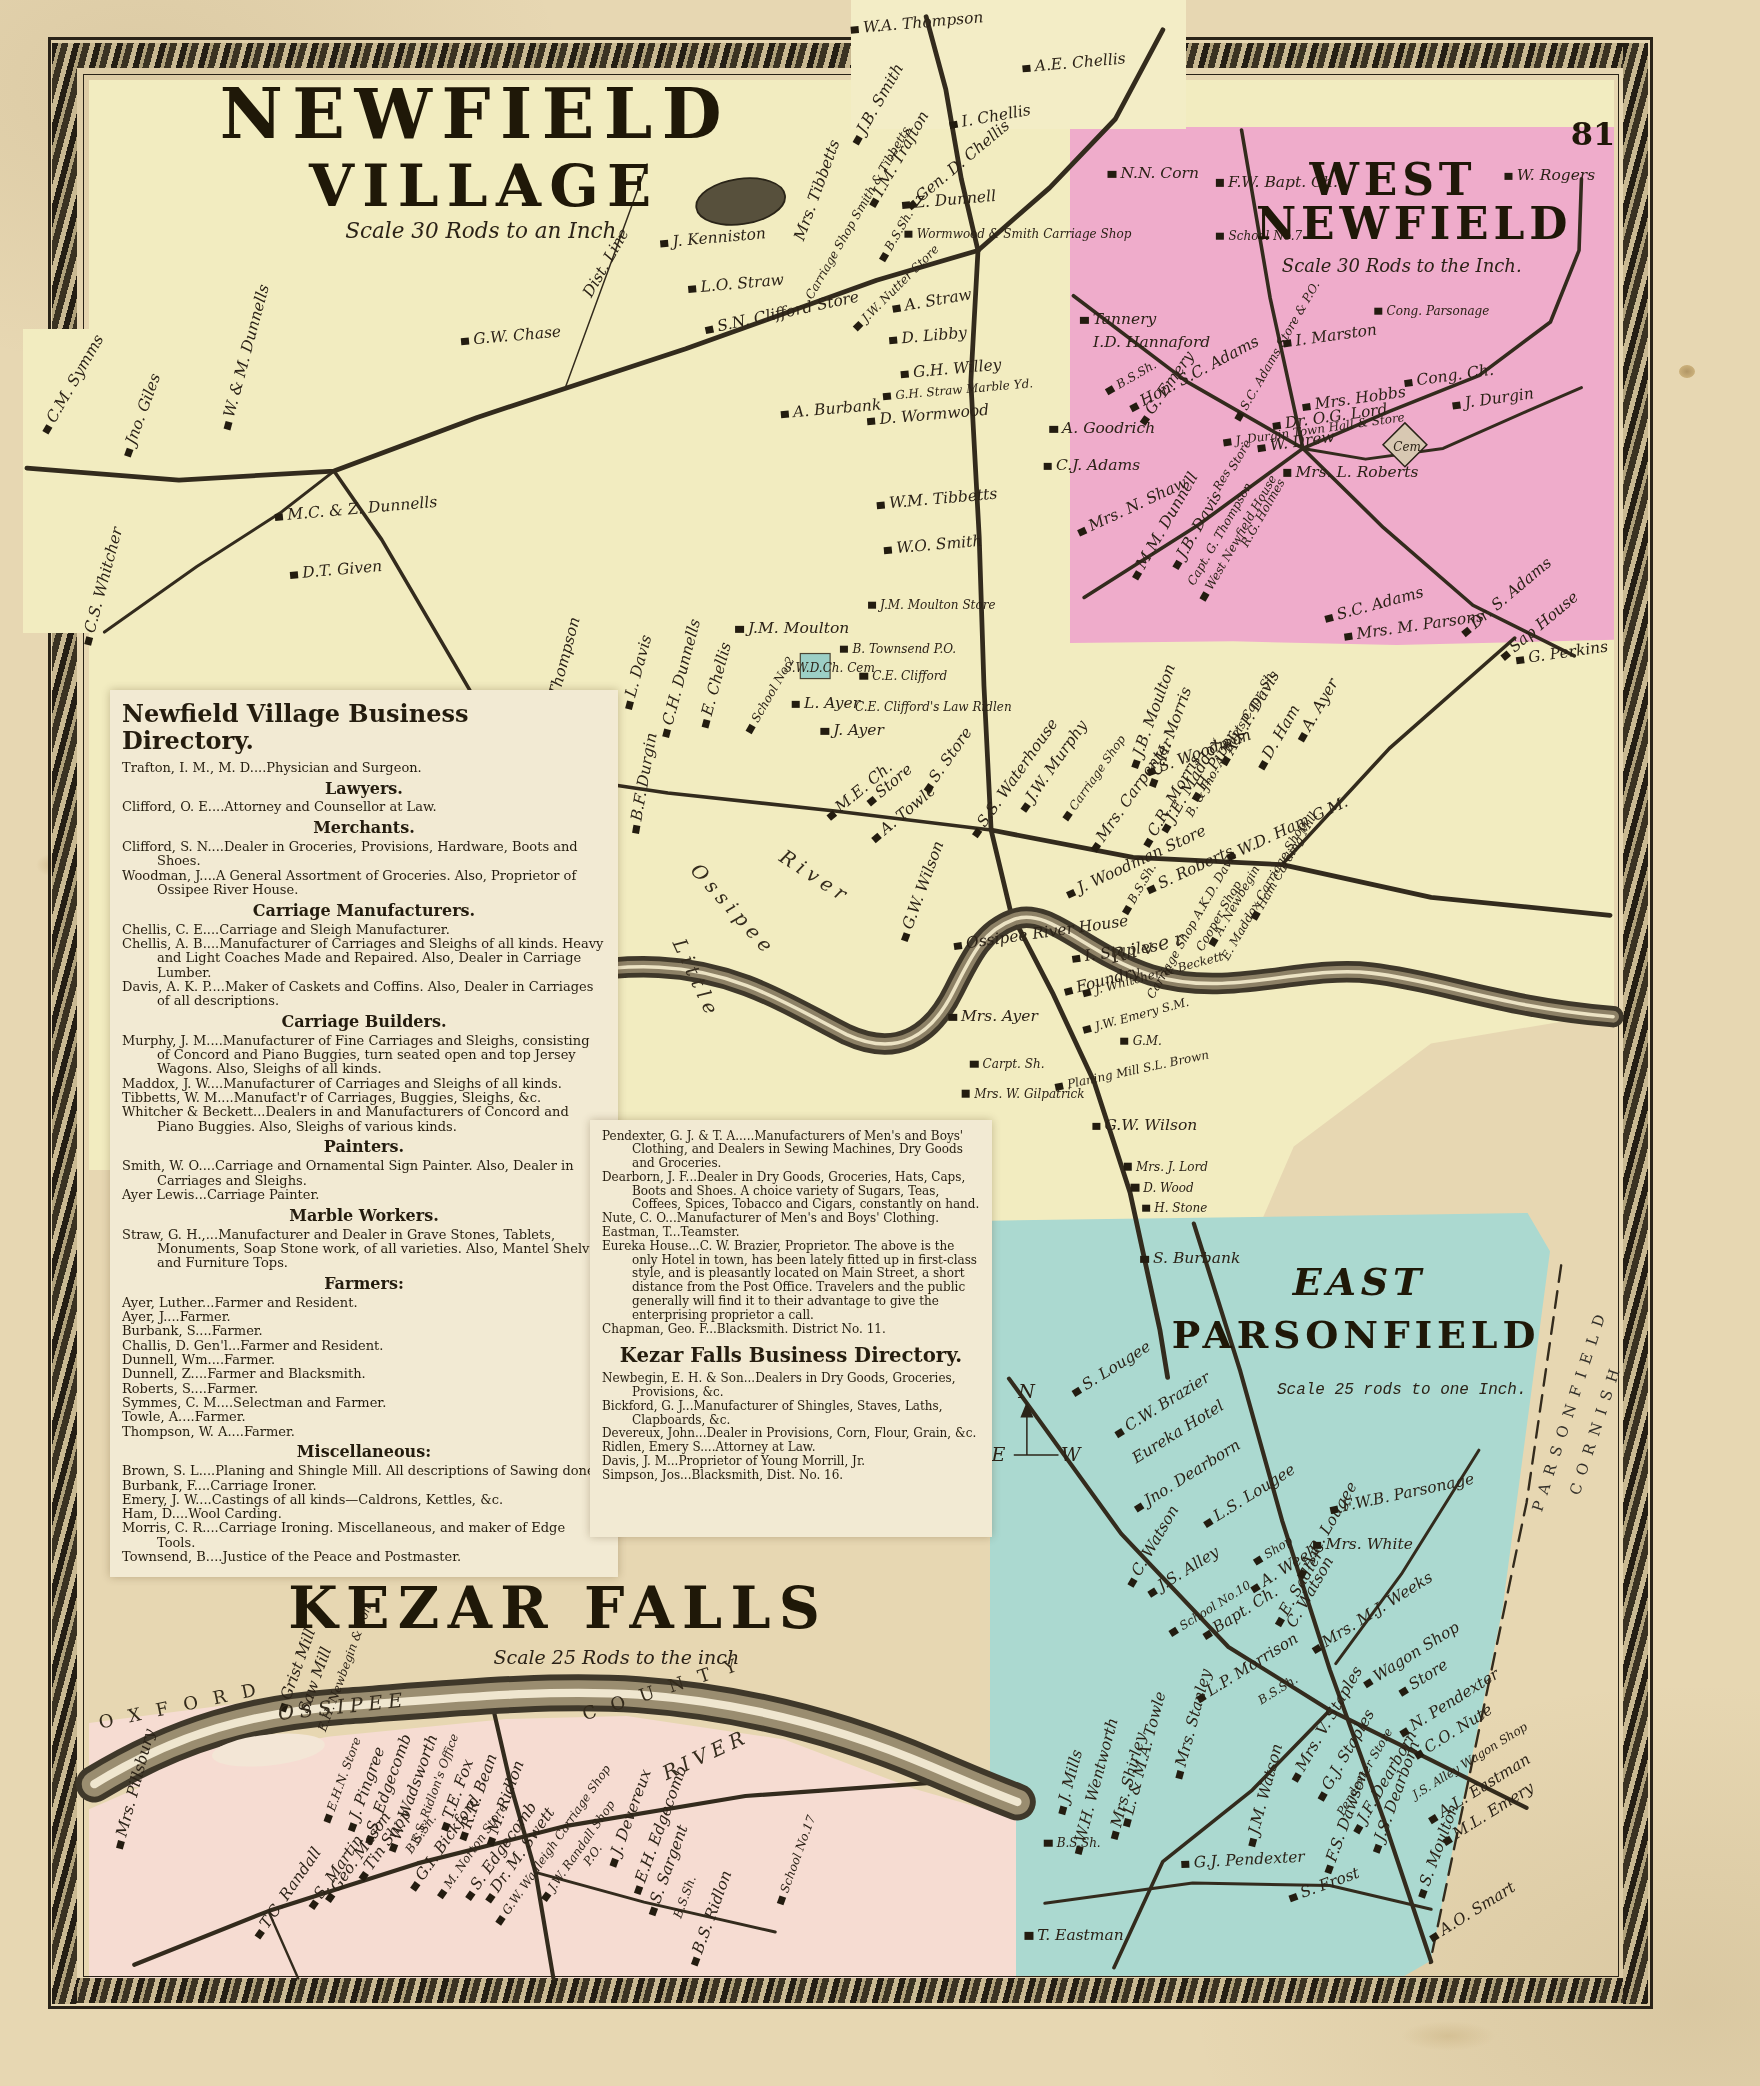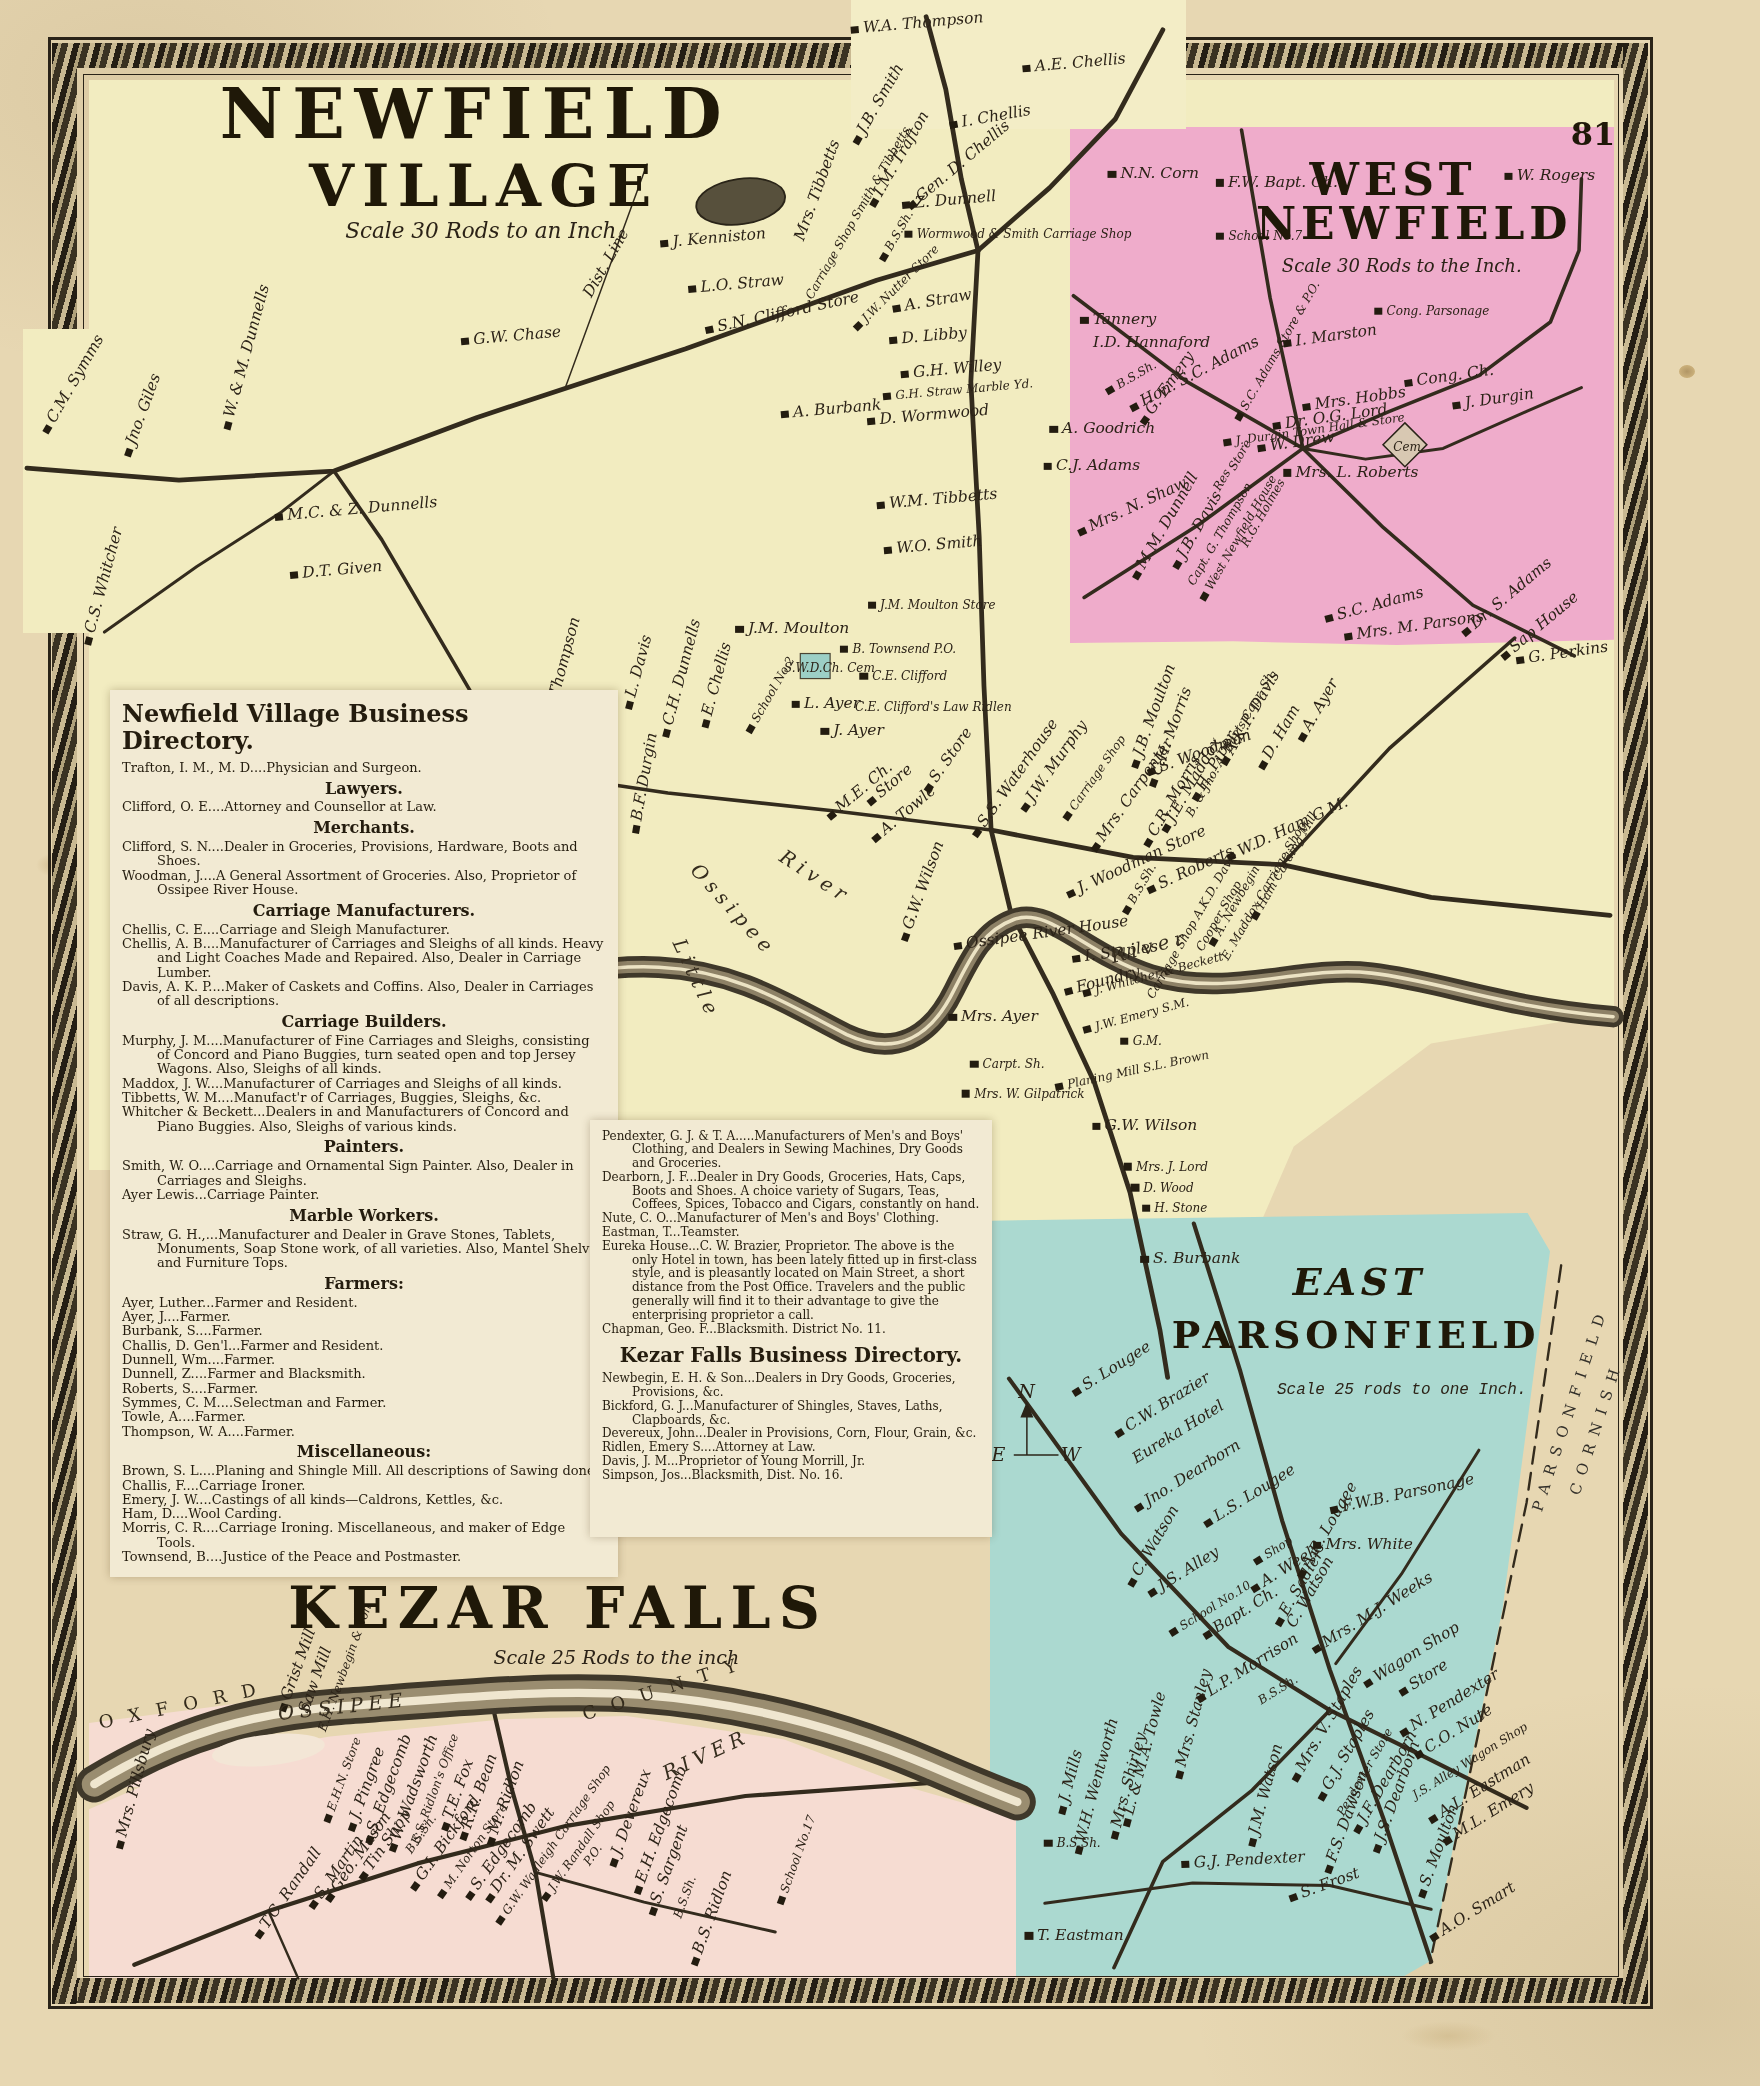--- a/index.html
+++ b/index.html
@@ -413,21 +413,21 @@
       <div class="dir-entry">Burbank, S....Farmer.</div>
       <div class="dir-entry">Challis, D. Gen'l...Farmer and Resident.</div>
       <div class="dir-entry">Dunnell, Wm....Farmer.</div>
       <div class="dir-entry">Dunnell, Z....Farmer and Blacksmith.</div>
       <div class="dir-entry">Roberts, S....Farmer.</div>
       <div class="dir-entry">Symmes, C. M....Selectman and Farmer.</div>
       <div class="dir-entry">Towle, A....Farmer.</div>
       <div class="dir-entry">Thompson, W. A....Farmer.</div>
       <div class="dir-heading">Miscellaneous:</div>
       <div class="dir-entry">Brown, S. L....Planing and Shingle Mill.  All descriptions of Sawing done.</div>
-      <div class="dir-entry">Challis, F....Carriage Ironer.</div>
+      <div class="dir-entry">Burbank, F....Carriage Ironer.</div>
       <div class="dir-entry">Emery, J. W....Castings of all kinds—Caldrons, Kettles, &amp;c.</div>
       <div class="dir-entry">Ham, D....Wool Carding.</div>
       <div class="dir-entry">Morris, C. R....Carriage Ironing.  Miscellaneous, and maker of Edge Tools.</div>
       <div class="dir-entry">Townsend, B....Justice of the Peace and Postmaster.</div>
     </div>
   <div class="directory small" style="left:590px;top:1120px;width:402px;min-height:417px;">
       <div class="dir-entry">Pendexter, G. J. &amp; T. A.....Manufacturers of Men's and Boys' Clothing, and Dealers in Sewing Machines, Dry Goods and Groceries.</div>
       <div class="dir-entry">Dearborn, J. F...Dealer in Dry Goods, Groceries, Hats, Caps, Boots and Shoes.  A choice variety of Sugars, Teas, Coffees, Spices, Tobacco and Cigars, constantly on hand.</div>
       <div class="dir-entry">Nute, C. O...Manufacturer of Men's and Boys' Clothing.</div>
       <div class="dir-entry">Eastman, T...Teamster.</div>

